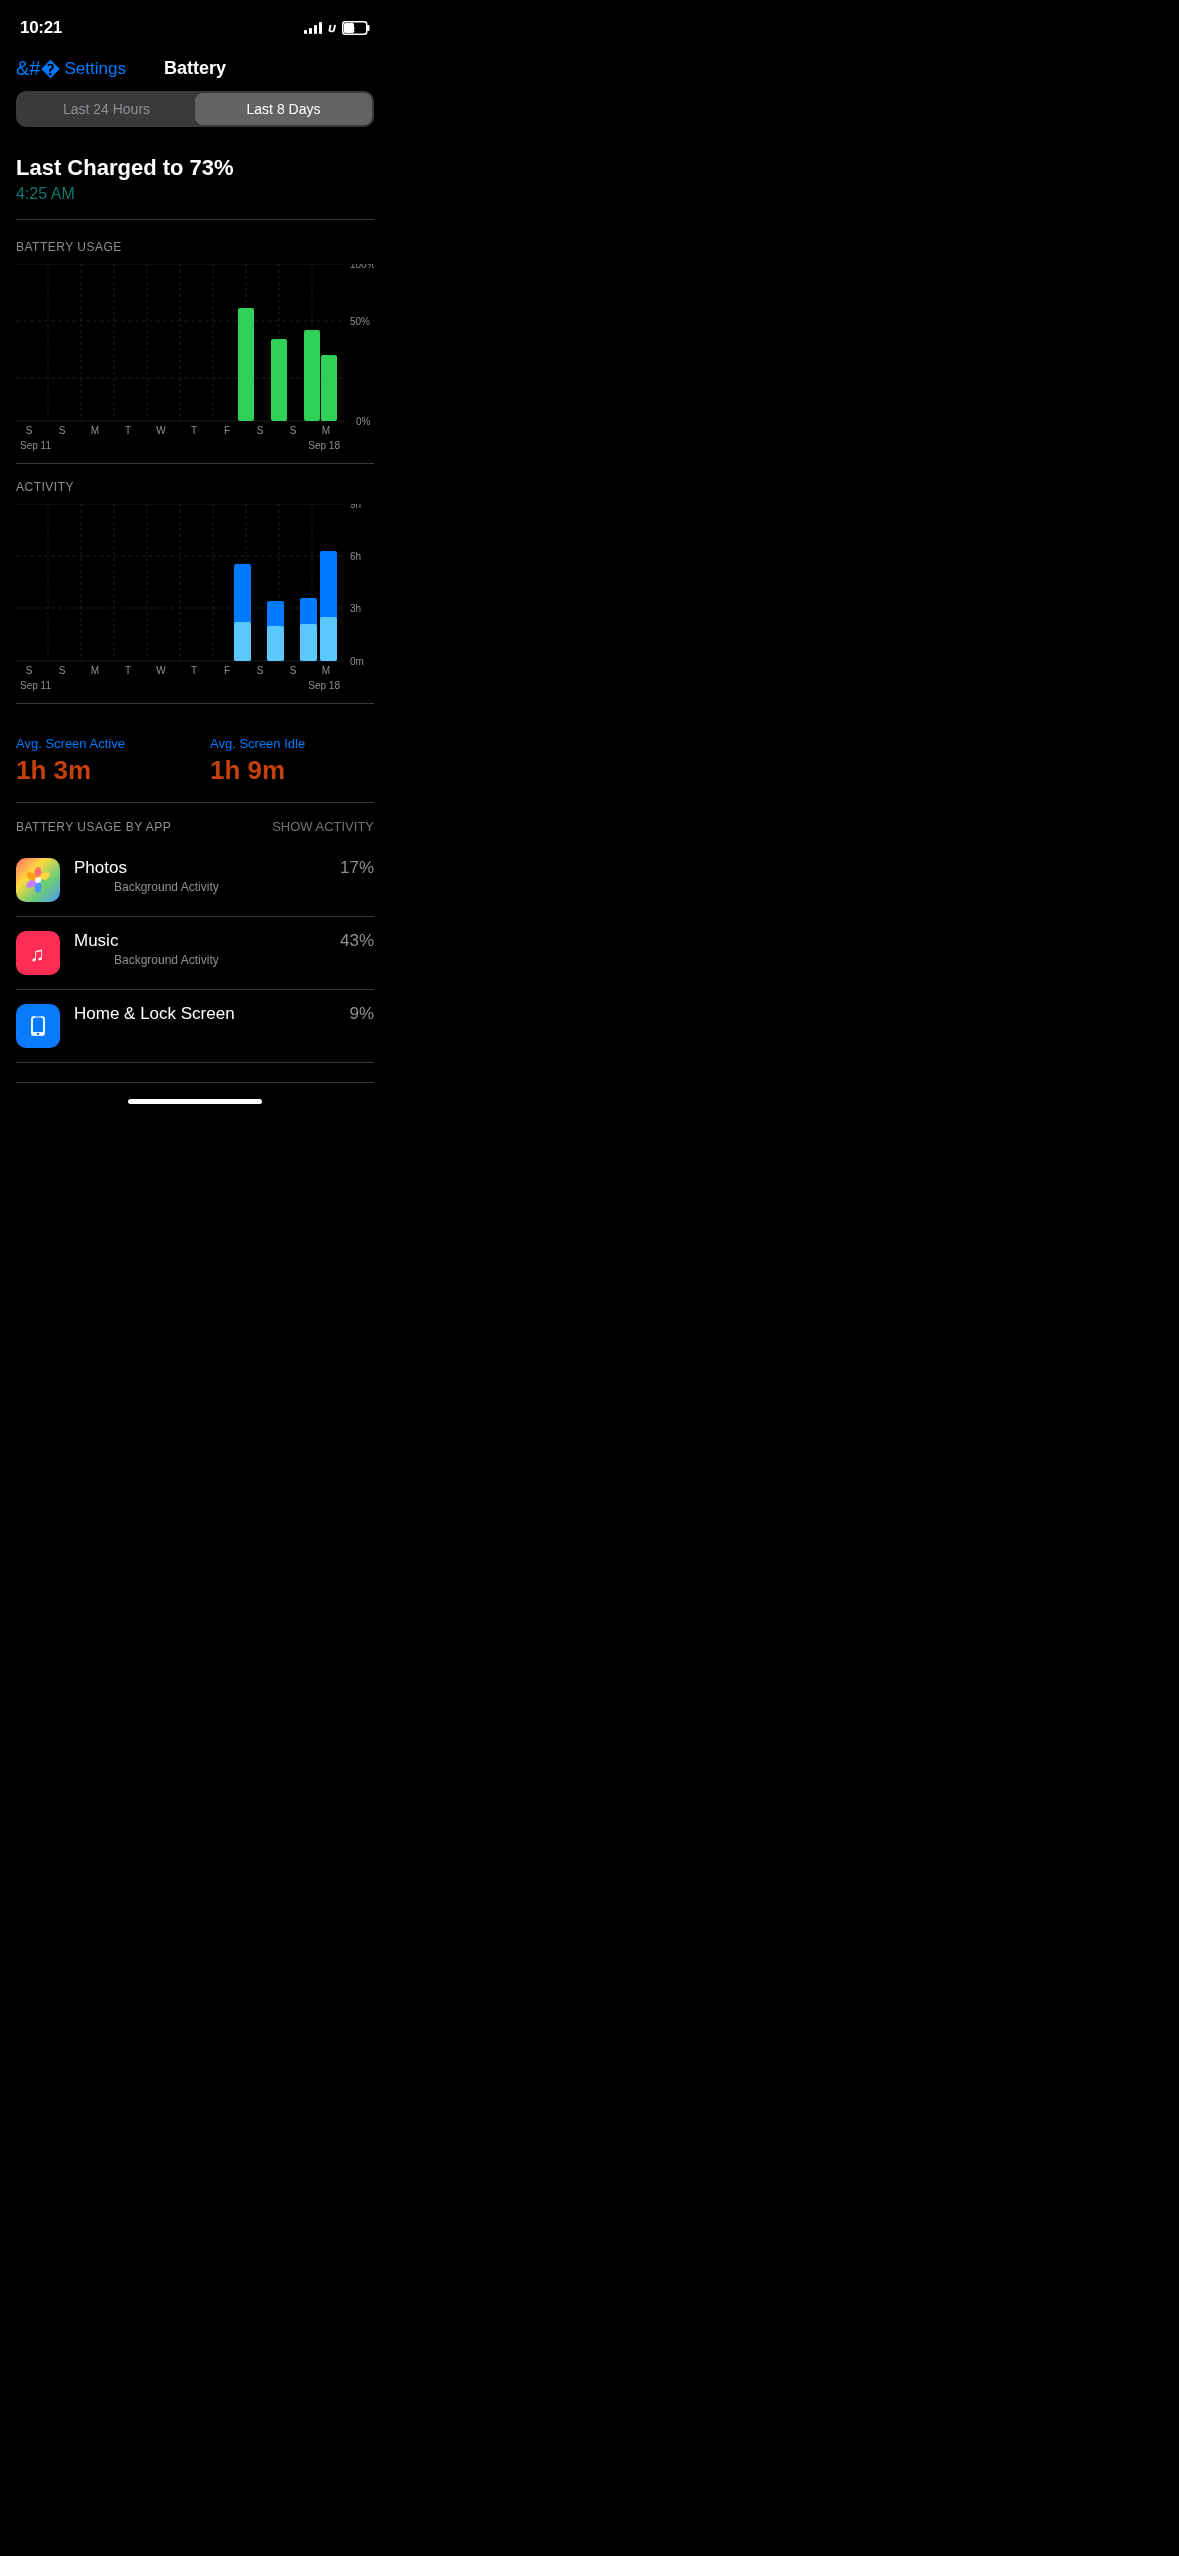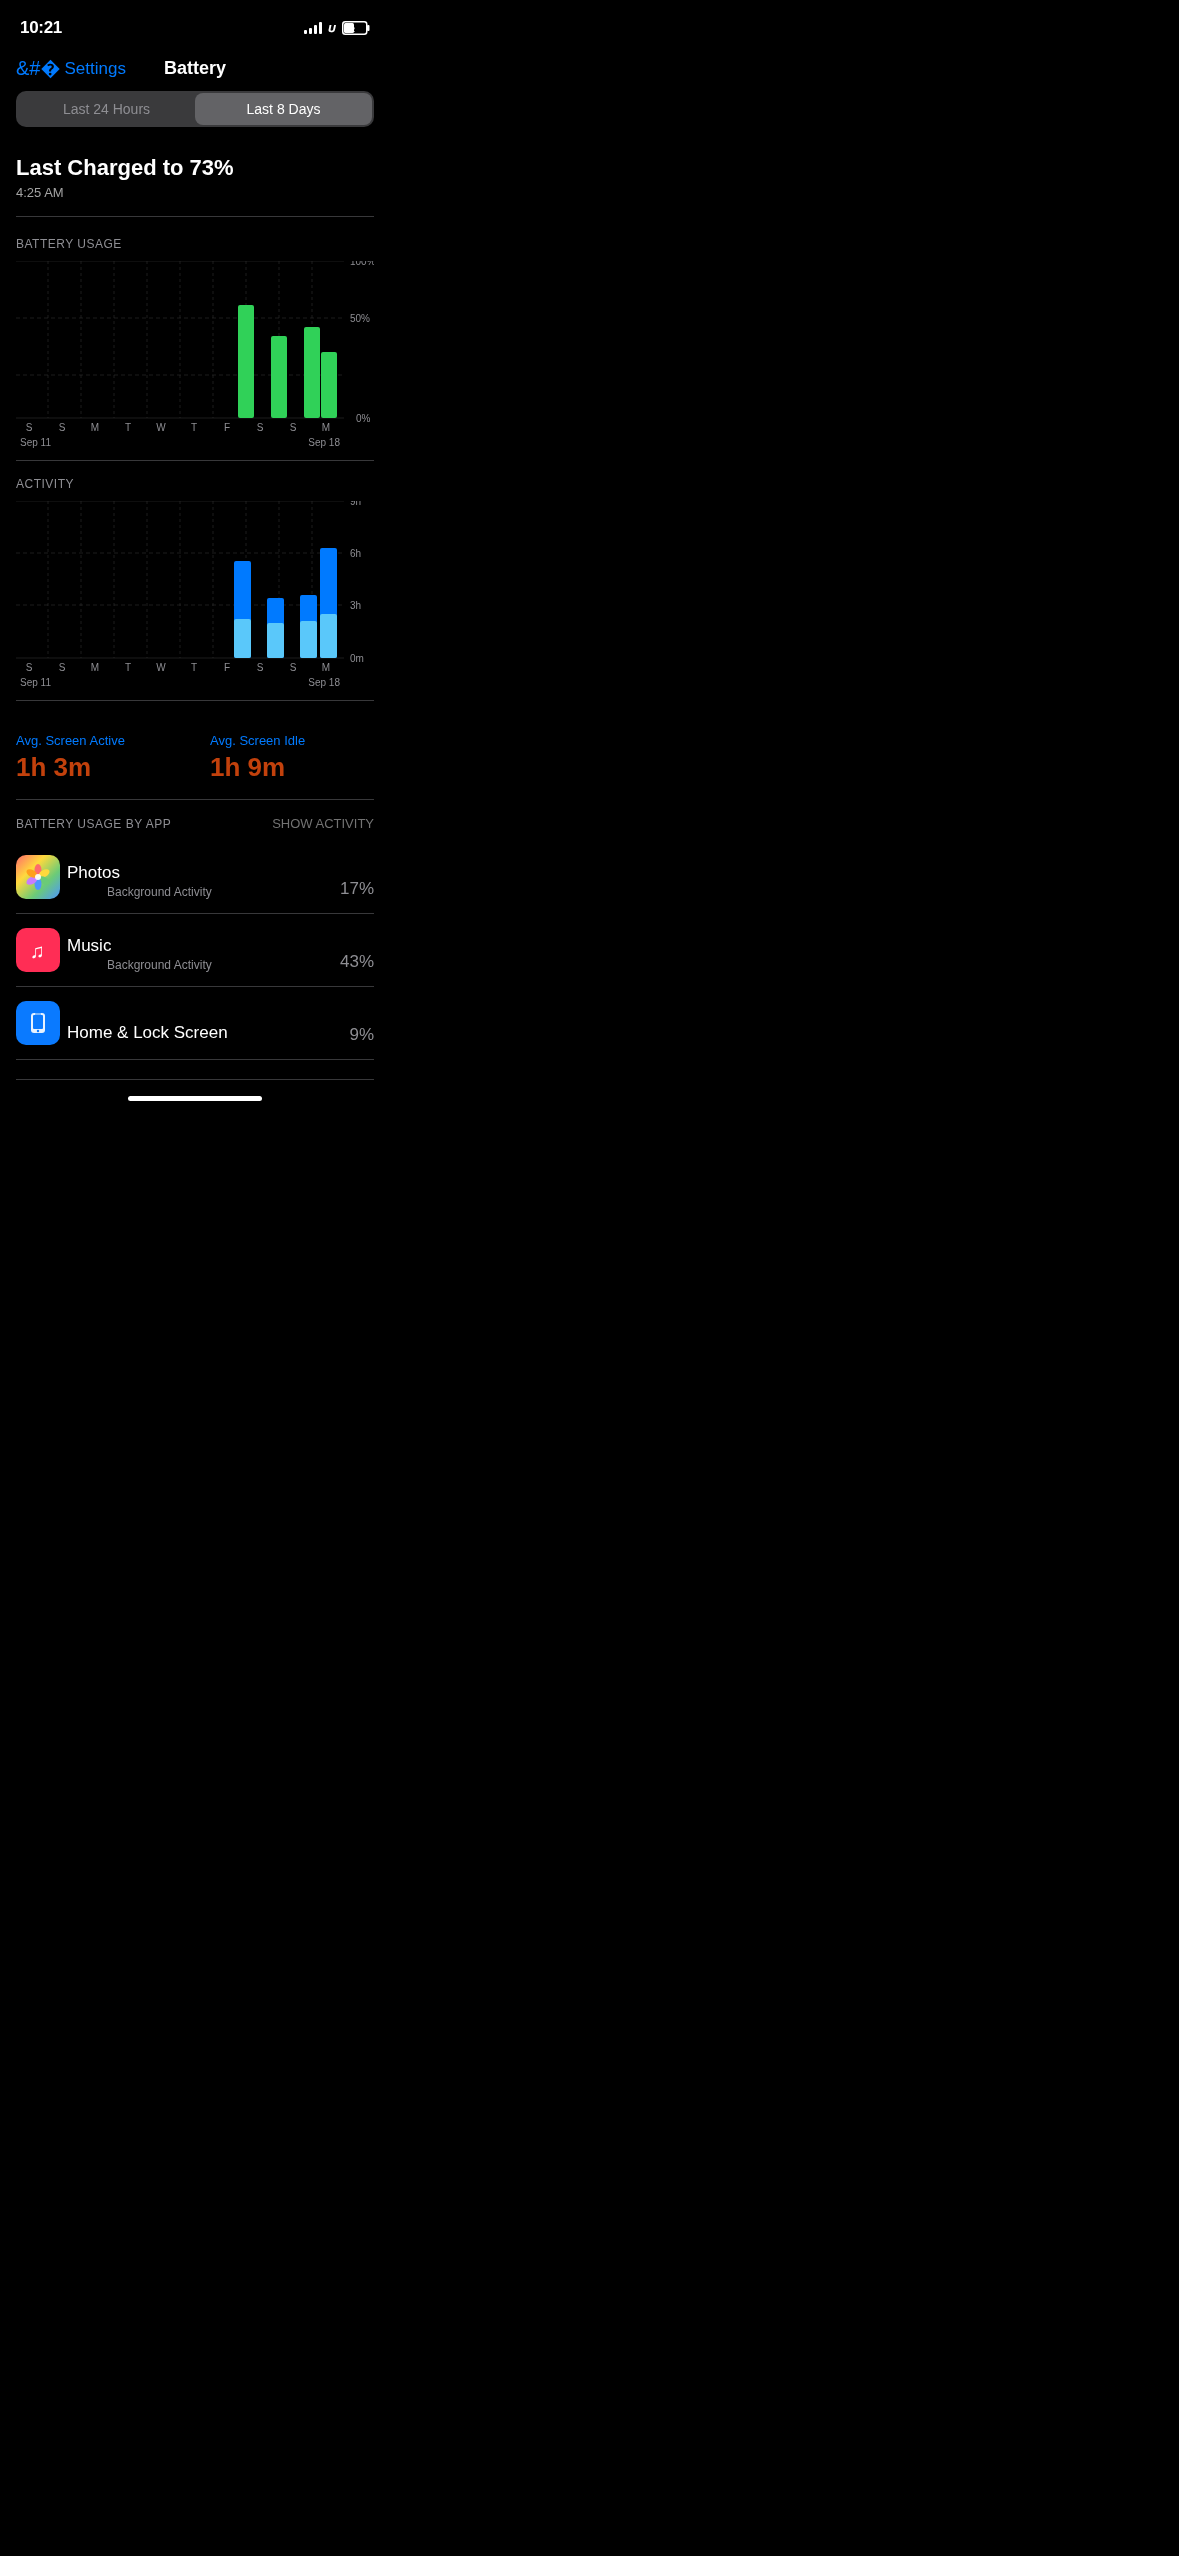--- a/index.html
+++ b/index.html
@@ -115,22 +115,22 @@
       border-bottom: 0.5px solid #38383a;
     }
     .charge-title {
       font-size: 22px;
       font-weight: 600;
       color: #fff;
       margin-bottom: 4px;
       margin-top: 28px;
     }
     .charge-time {
-      font-size: 13px;
-      color: #a3a3a3;
+      font-size: 16px;
+      color: #0f766e;
     }
 
     
     .section-label {
       font-size: 12px;
       font-weight: 500;
       color: #8e8e93;
       letter-spacing: 0.5px;
       margin-bottom: 10px;
     }
@@ -171,24 +171,24 @@
       margin-bottom: 10px;
     }
     .show-activity-btn {
       font-size: 13px;
       color: #737373;
       font-weight: 500;
     }
 
     .app-list-item {
       display: flex;
-      align-items: flex-end;
+      align-items: flex-start;
       padding: 14px 0;
       border-bottom: 0.5px solid #38383a;
-      gap: 7px;
+      gap: 14px;
     }
     .app-icon {
       width: 44px;
       height: 44px;
       border-radius: 10px;
       display: flex;
       align-items: center;
       justify-content: center;
       font-size: 22px;
       flex-shrink: 0;

